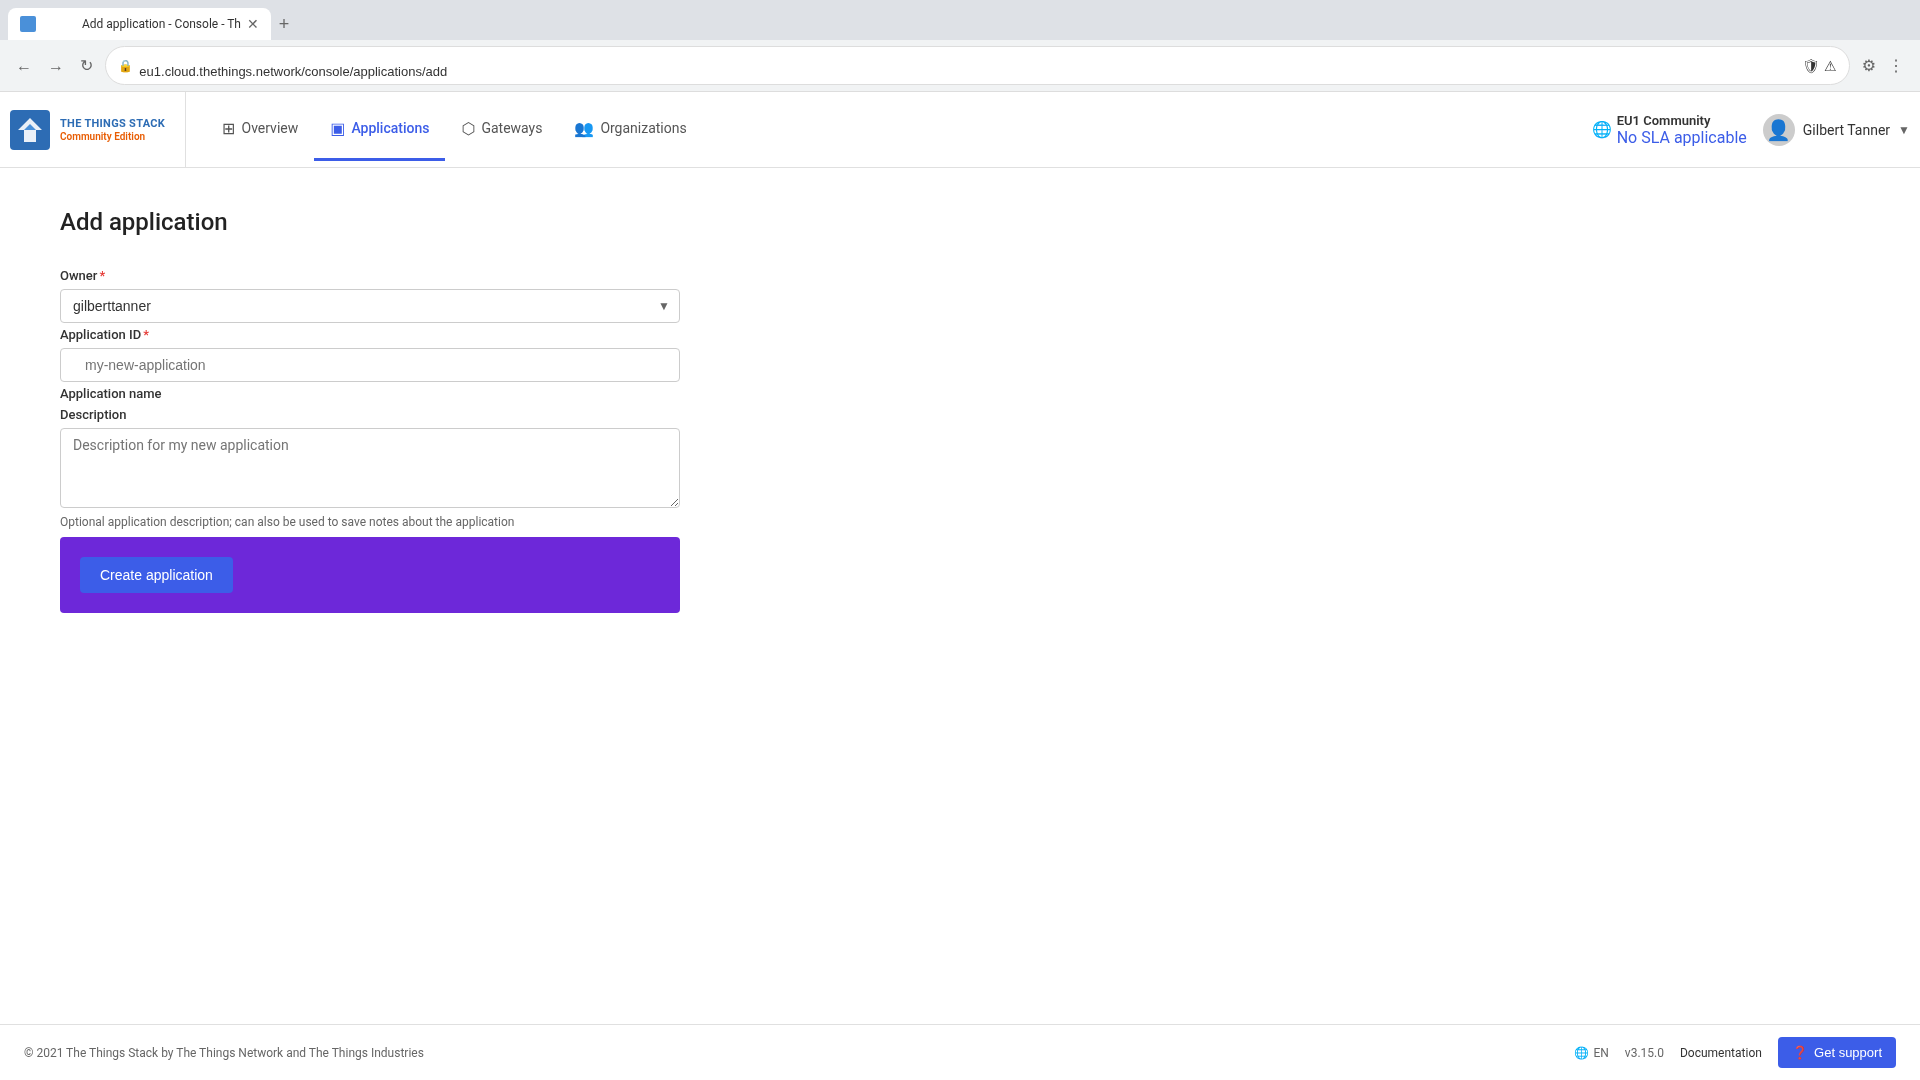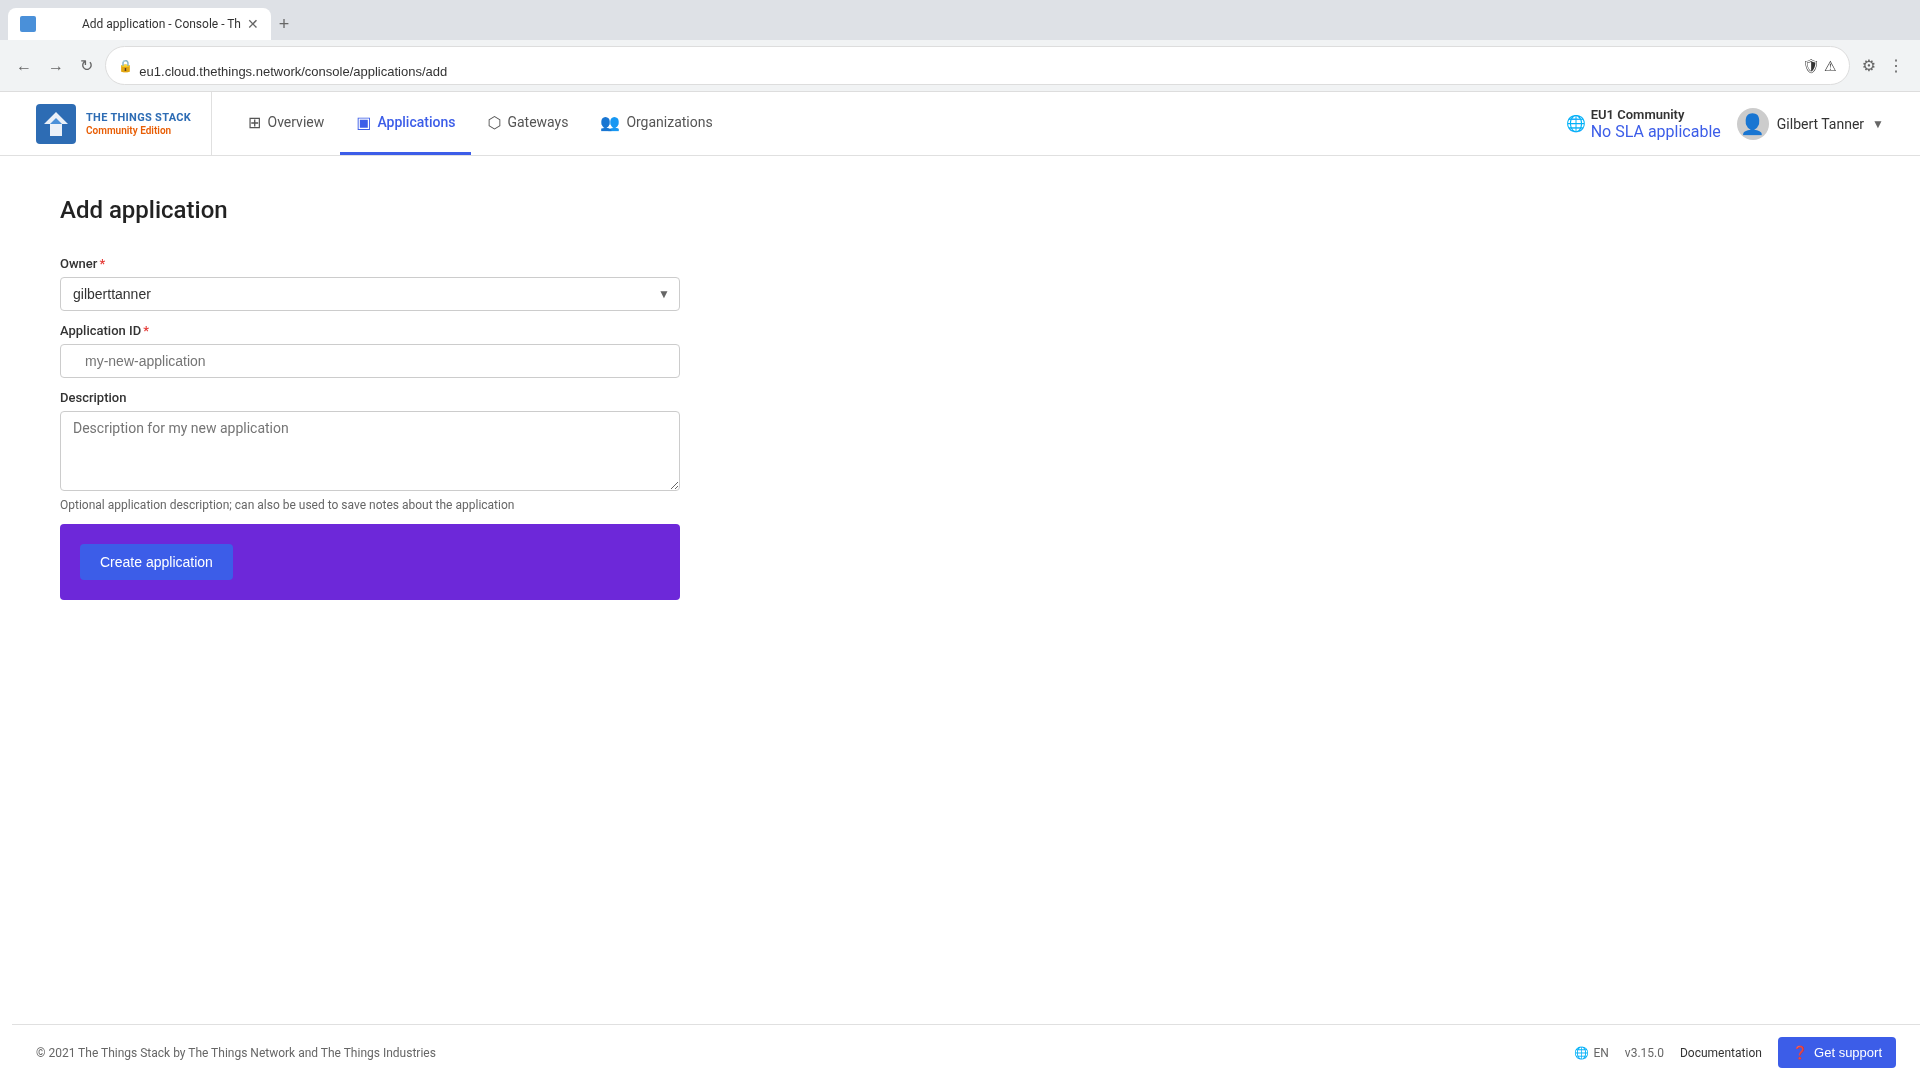--- a/index.html
+++ b/index.html
@@ -17,21 +17,21 @@
     .nav-btn { background: none; border: none; cursor: pointer; color: #666; font-size: 16px; padding: 4px; border-radius: 50%; }
     .url-bar { flex: 1; display: flex; align-items: center; background: #fff; border: 1px solid #ddd; border-radius: 20px; padding: 5px 12px; gap: 6px; }
     .url-lock { color: #666; font-size: 12px; }
     .url-text { flex: 1; font-size: 13px; color: #333; border: none; outline: none; background: none; margin-top: 12px; }
     .security-icons { display: flex; gap: 4px; }
     .security-icon { font-size: 14px; }
     .browser-actions { display: flex; gap: 4px; }
     .browser-action { background: none; border: none; cursor: pointer; font-size: 16px; color: #666; padding: 4px; }
 
     
-    .app-header { display: flex; border-bottom: 1px solid #e0e0e0; padding: 0 36px; height: 64px; background: #fff; }
+    .app-header { display: flex; border-bottom: 1px solid #e0e0e0; padding: 0 10px; height: 76px; background: #fff; }
     .logo-section { display: flex; align-items: center; gap: 10px; padding-right: 20px; border-right: 1px solid #e0e0e0; }
     .ttn-logo { width: 40px; height: 40px; }
     .tts-logo-text { display: flex; flex-direction: column; }
     .tts-name { font-size: 11px; font-weight: 700; color: #2d6cb4; line-height: 1.2; text-transform: uppercase; letter-spacing: 0.3px; }
     .tts-edition { font-size: 10px; color: #e85d04; font-weight: 600; }
     .main-nav { display: flex; align-items: center; flex: 1; padding-left: 20px; gap: 0; }
     .nav-item { display: flex; align-items: center; gap: 6px; padding: 20px 16px; font-size: 14px; color: #555; cursor: pointer; border-bottom: 3px solid transparent; text-decoration: none; }
     .nav-item.active { color: #3c5de8; border-bottom-color: #3c5de8; font-weight: 500; }
     .nav-icon { font-size: 16px; }
     .header-right { display: flex; align-items: center; gap: 16px; }
@@ -44,36 +44,36 @@
     .avatar-icon { font-size: 20px; color: #888; }
     .user-name { font-size: 14px; color: #333; }
     .dropdown-arrow { font-size: 12px; color: #666; }
 
     
     .page-content { padding: 40px 60px; max-width: 960px; }
     .page-title { font-size: 24px; font-weight: 500; color: #222; margin-bottom: 32px; }
 
     
     .form-section { max-width: 620px; }
-    .form-group { margin-bottom: 12px; }
+    .form-group { margin-bottom: 4px; }
     .form-label { display: block; font-size: 13px; font-weight: 500; color: #333; margin-bottom: 6px; }
     .required-star { color: #e53935; margin-left: 2px; }
     .form-input { width: 100%; padding: 8px 24px; border: 1px solid #ccc; border-radius: 4px; font-size: 14px; color: #8b5cf6; outline: none; background: #fff; }
     .form-select-wrapper { position: relative; width: 100%; }
     .form-select { width: 100%; padding: 8px 32px 8px 12px; border: 1px solid #ccc; border-radius: 4px; font-size: 14px; color: #333; outline: none; background: #fff; appearance: none; cursor: pointer; }
     .select-arrow { position: absolute; right: 10px; top: 50%; transform: translateY(-50%); font-size: 12px; color: #666; pointer-events: none; }
     .form-textarea { width: 100%; padding: 8px 12px; border: 1px solid #ccc; border-radius: 4px; font-size: 14px; color: #aaa; outline: none; background: #fff; resize: vertical; min-height: 60px; height: 80px; font-family: inherit; }
     .form-hint { font-size: 12px; color: #666; margin-top: 4px; }
 
     
     .submit-area { background: #6d28d9; border-radius: 4px; padding: 20px; margin-top: 8px; }
     .btn-create { background: #3c5de8; color: #fff; border: none; border-radius: 4px; padding: 10px 20px; font-size: 14px; font-weight: 500; cursor: pointer; }
 
     
-    .page-footer { position: fixed; bottom: 0; left: 12px; right: 0; display: flex; align-items: center; justify-content: space-between; padding: 12px 24px; border-top: 1px solid #e0e0e0; background: #fff; font-size: 12px; color: #666; }
+    .page-footer { position: fixed; bottom: 0; left: 0; right: 0; display: flex; align-items: center; justify-content: space-between; padding: 12px 24px; border-top: 1px solid #e0e0e0; background: #fff; font-size: 12px; color: #666; }
     .footer-left { }
     .footer-right { display: flex; align-items: center; gap: 16px; }
     .footer-lang { display: flex; align-items: center; gap: 4px; }
     .footer-version { }
     .footer-doc-link { color: #333; text-decoration: none; }
     .footer-support-btn { background: #3c5de8; color: #fff; border: none; border-radius: 4px; padding: 8px 14px; font-size: 13px; cursor: pointer; display: flex; align-items: center; gap: 6px; }
   </style>
 </head>
 <body>
 
@@ -171,20 +171,21 @@
     </div>
 
     <div class="form-group">
       <label class="form-label">
         <span>Application ID</span><span class="required-star">*</span>
       </label>
       <input class="form-input" type="text" placeholder="my-new-application" style="">
     </div>
 
     <div class="form-group">
+      <label class="form-label">Application name</label>
     </div>
 
     <div class="form-group">
       <label class="form-label">Description</label>
       <textarea class="form-textarea" placeholder="Description for my new application" style=""></textarea>
       <p class="form-hint">Optional application description; can also be used to save notes about the application</p>
     </div>
 
     <div class="submit-area">
       <button class="btn-create">Create application</button>

